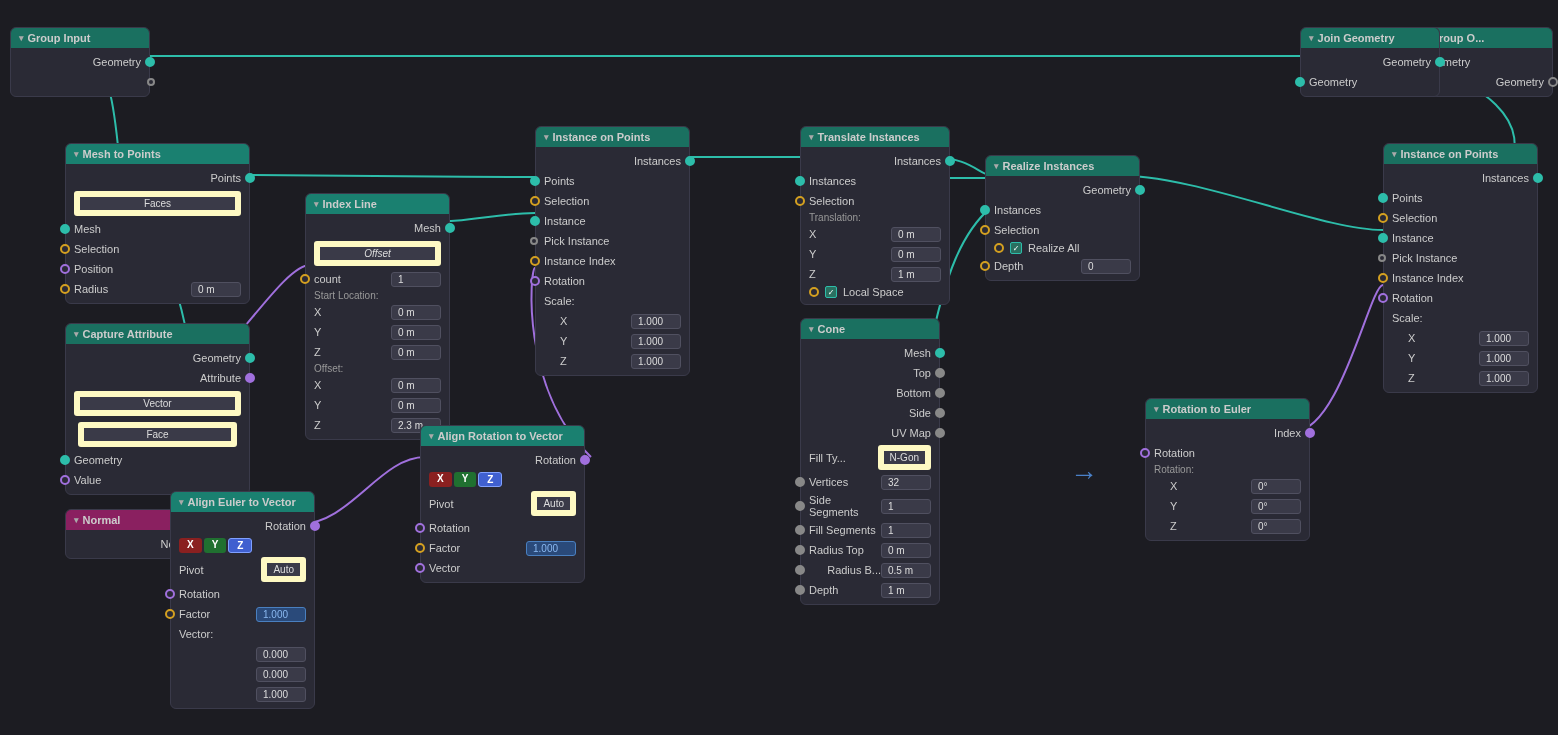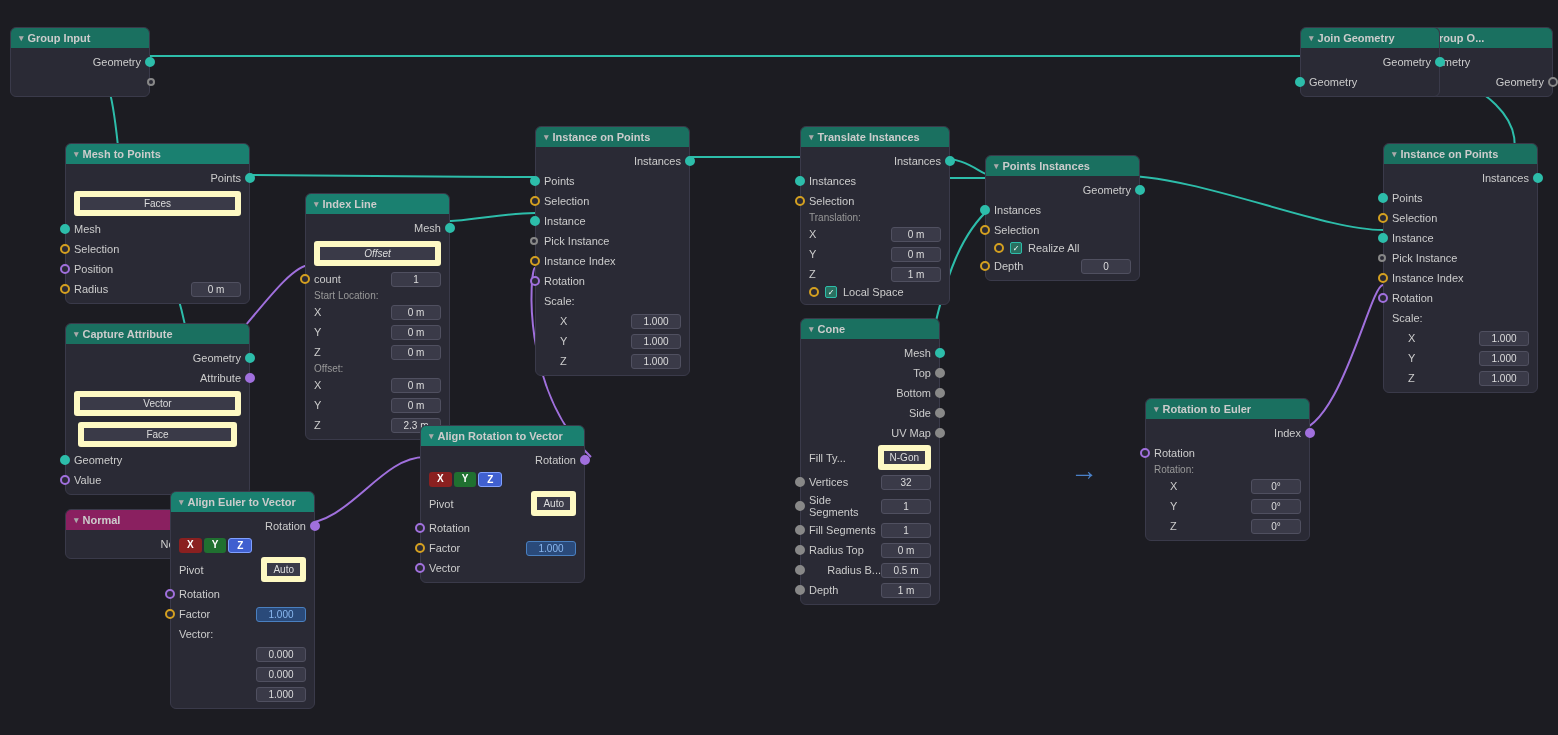--- a/index.html
+++ b/index.html
@@ -75,21 +75,21 @@
       font-size: 11px;
       color: #ccc;
     }
     .value-field {
       background: #3a3a48;
       border: 1px solid #505060;
       border-radius: 3px;
       padding: 1px 6px;
       color: #ddd;
       font-size: 10px;
-      text-align: center;
+      text-align: left;
       min-width: 50px;
     }
     .value-field.blue-active {
       background: #2a4a7a;
       border-color: #4a80c0;
       color: #8ab8f0;
     }
     .dropdown {
       background: #3a3a48;
       border: 6px solid #fef9c3;
@@ -560,21 +560,21 @@
         <span class="socket yellow-hollow left" style="position:relative; left:0;"></span>
         <div class="checkbox">✓</div>
         <span class="node-label">Local Space</span>
       </div>
     </div>
   </div>
 
   <div class="node" style="left:985px; top:155px; width:155px;">
     <div class="node-header header-teal">
       <span class="chevron">▾</span>
-      <span>Points Instances</span>
+      <span>Realize Instances</span>
     </div>
     <div class="node-body">
       <div class="node-row right-align">
         <span class="node-label">Geometry</span>
         <span class="socket teal right" style="right:-6px;"></span>
       </div>
       <div class="node-row">
         <span class="socket teal left" style="left:-6px;"></span>
         <span class="node-label">Instances</span>
       </div>

